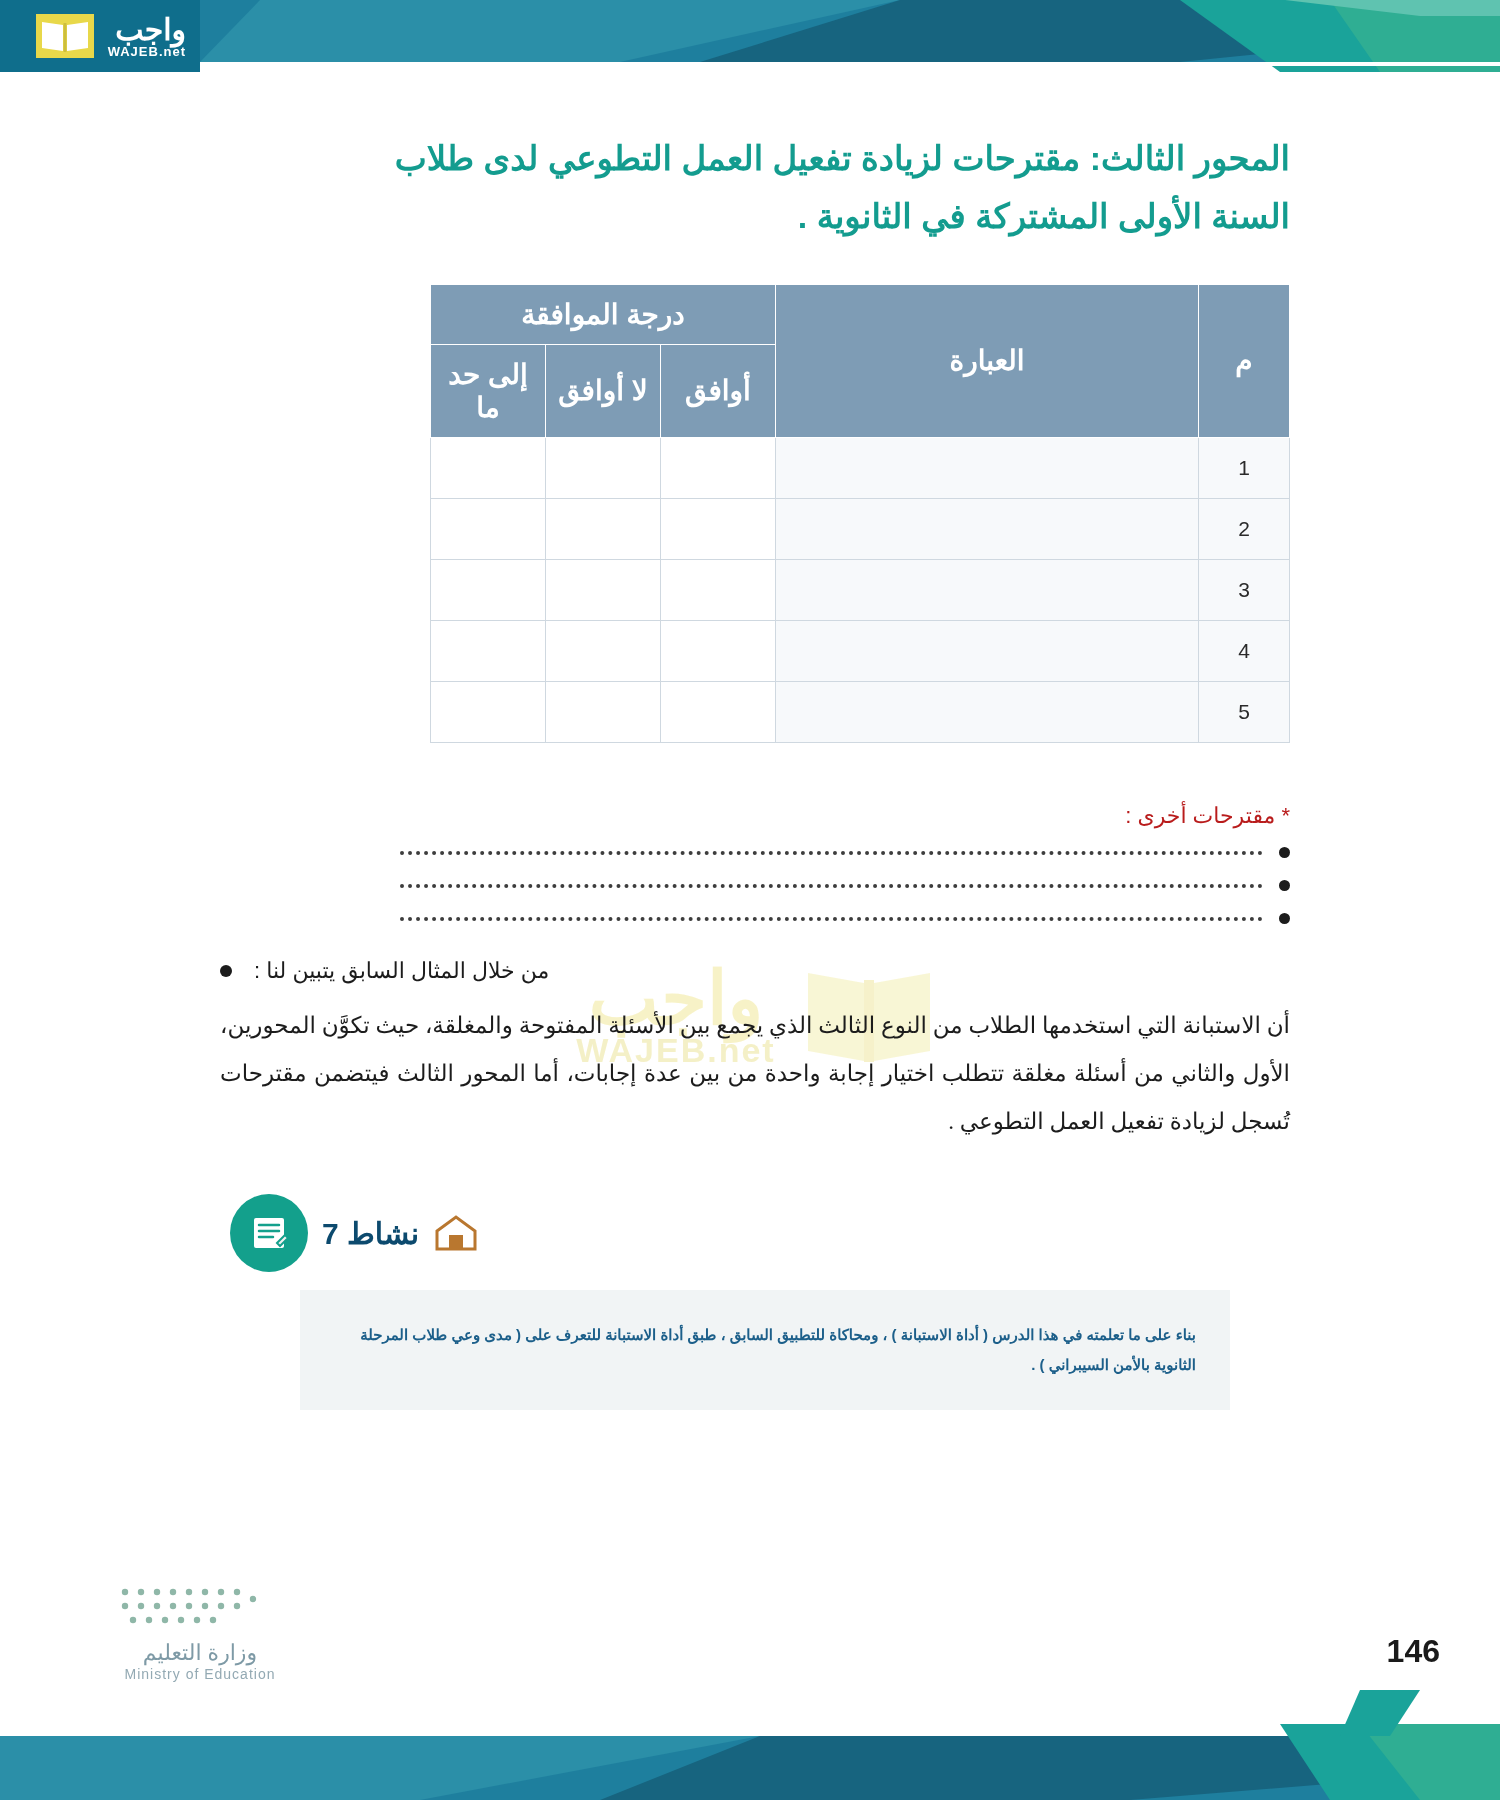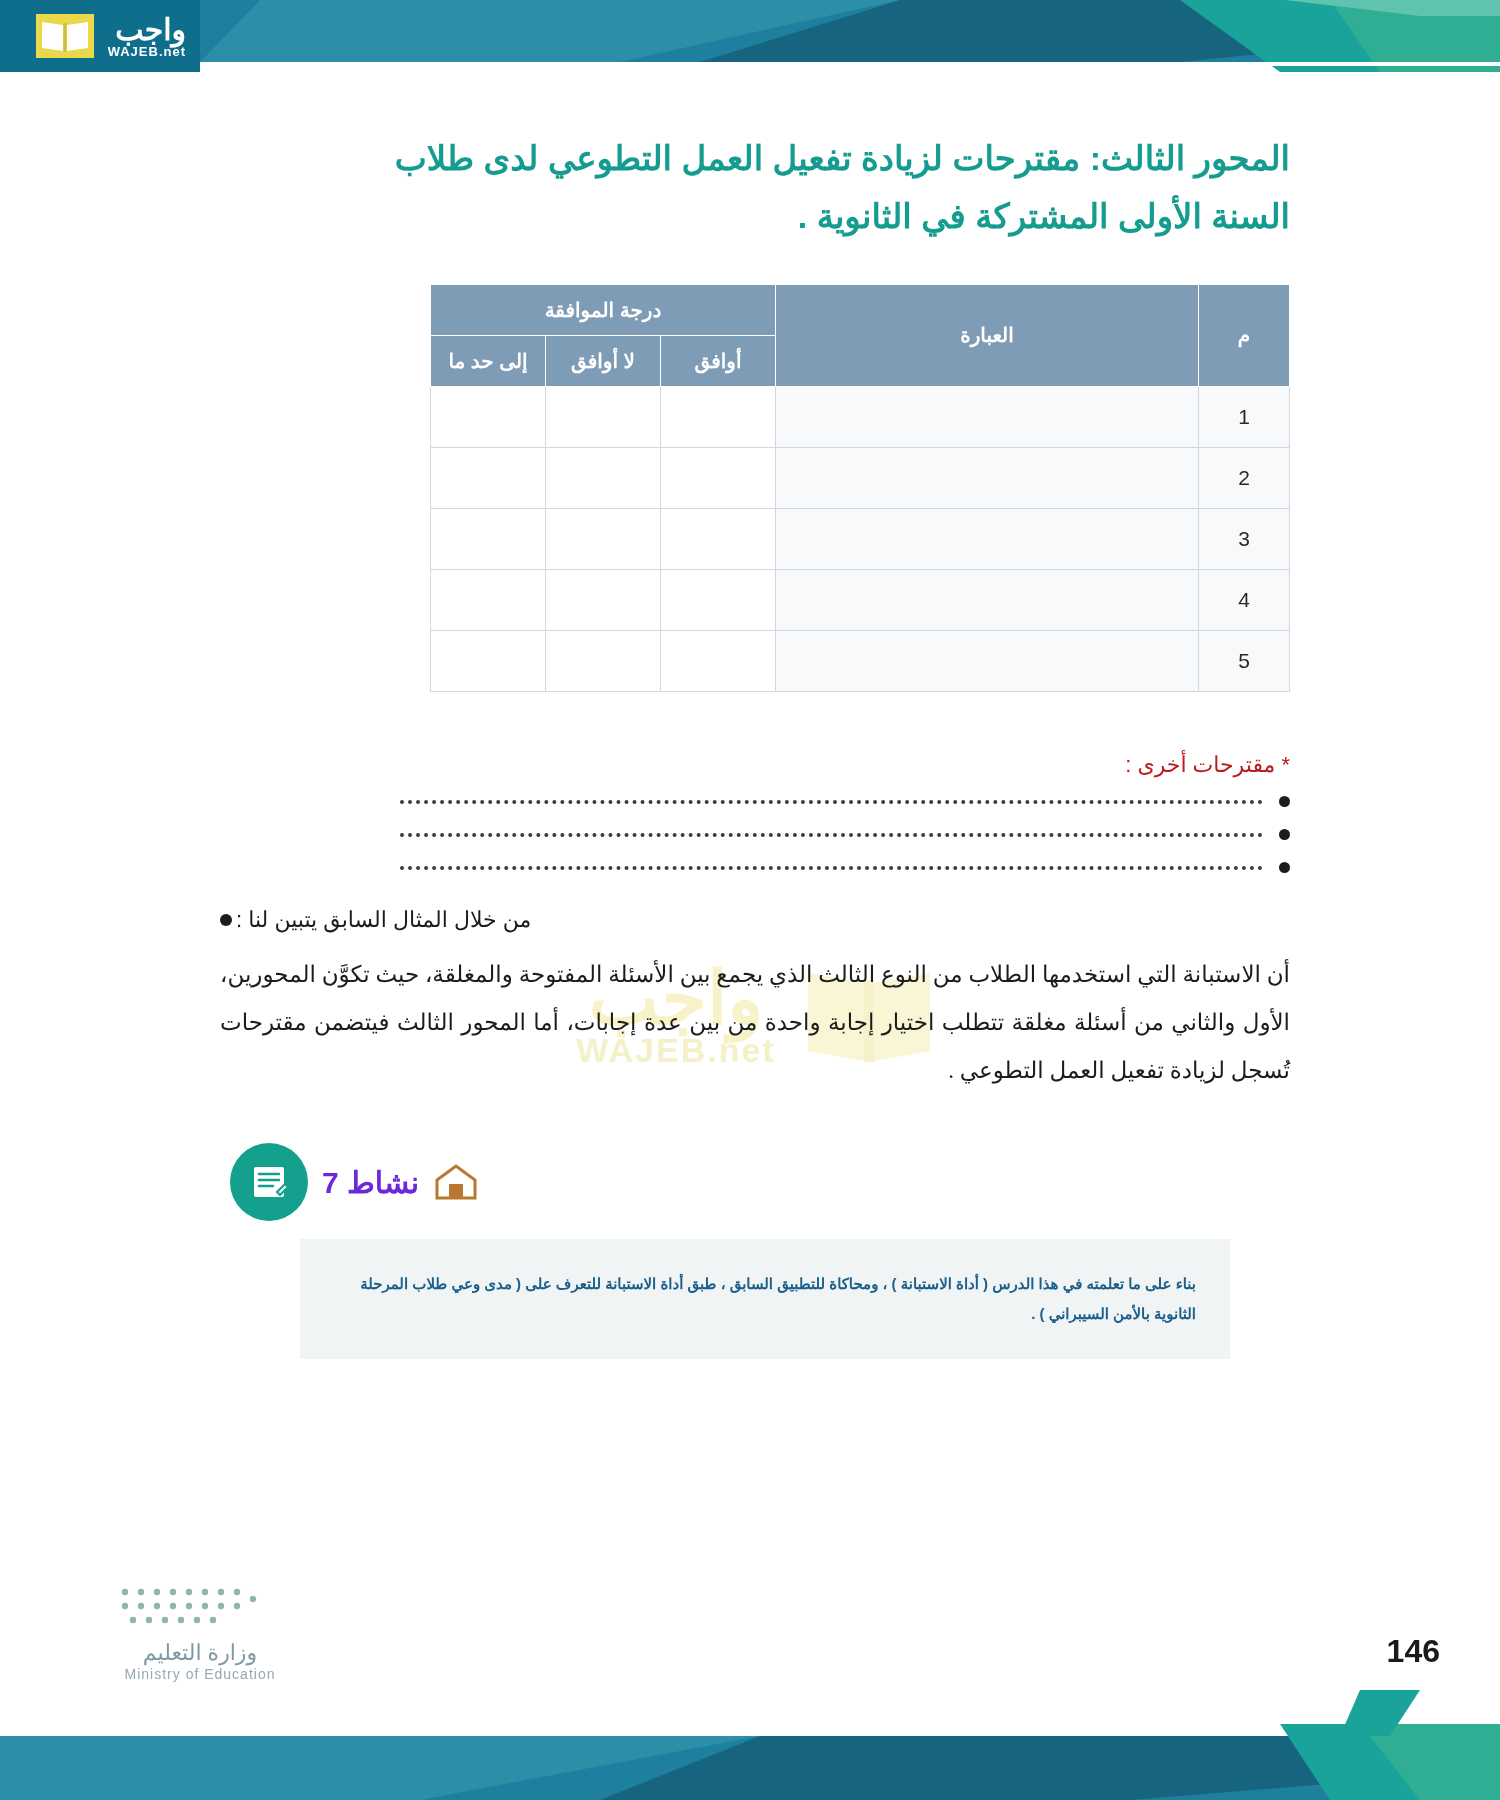--- a/index.html
+++ b/index.html
@@ -83,21 +83,21 @@
     margin: 38px 210px 0 430px;
   }
   table.survey {
     border-collapse: collapse;
     width: 100%;
     table-layout: fixed;
   }
   table.survey th {
     background: #7e9cb5;
     color: #ffffff;
-    font-size: 20px;
+    font-size: 28px;
     font-weight: bold;
     border: 1px solid #ffffff;
     padding: 13px 6px;
     text-align: center;
   }
   table.survey th.num-col { width: 78px; }
   table.survey th.stmt-col { width: 410px; }
   table.survey td {
     border: 1px solid #cfd8e0;
     height: 58px;
@@ -178,21 +178,21 @@
     z-index: 3;
   }
   .para-lead {
     font-size: 22px;
     text-align: right;
     color: #1c1c1c;
     margin-bottom: 18px;
     display: flex;
     align-items: center;
     justify-content: flex-start;
-    gap: 4px;
+    gap: 22px;
     flex-direction: row-reverse;
   }
   .para-lead .bullet { width: 12px; height: 12px; }
   .para-body {
     font-family: "Liberation Serif", serif;
     font-size: 23px;
     line-height: 2.1;
     color: #1c1c1c;
     text-align: justify;
     text-align-last: right;
@@ -221,21 +221,21 @@
     width: 78px; height: 78px;
     border-radius: 50%;
     background: #13a08c;
     display: flex;
     align-items: center;
     justify-content: center;
     order: 3;
   }
   .act-circle svg { width: 44px; height: 44px; }
   .act-label {
-    color: #6d28d9;
+    color: #0c4a6e;
     font-size: 30px;
     font-weight: bold;
     order: 2;
   }
   .act-icon-book {
     order: 1;
     width: 46px; height: 40px;
   }
   .activity-box {
     margin: 18px 270px 0 300px;

